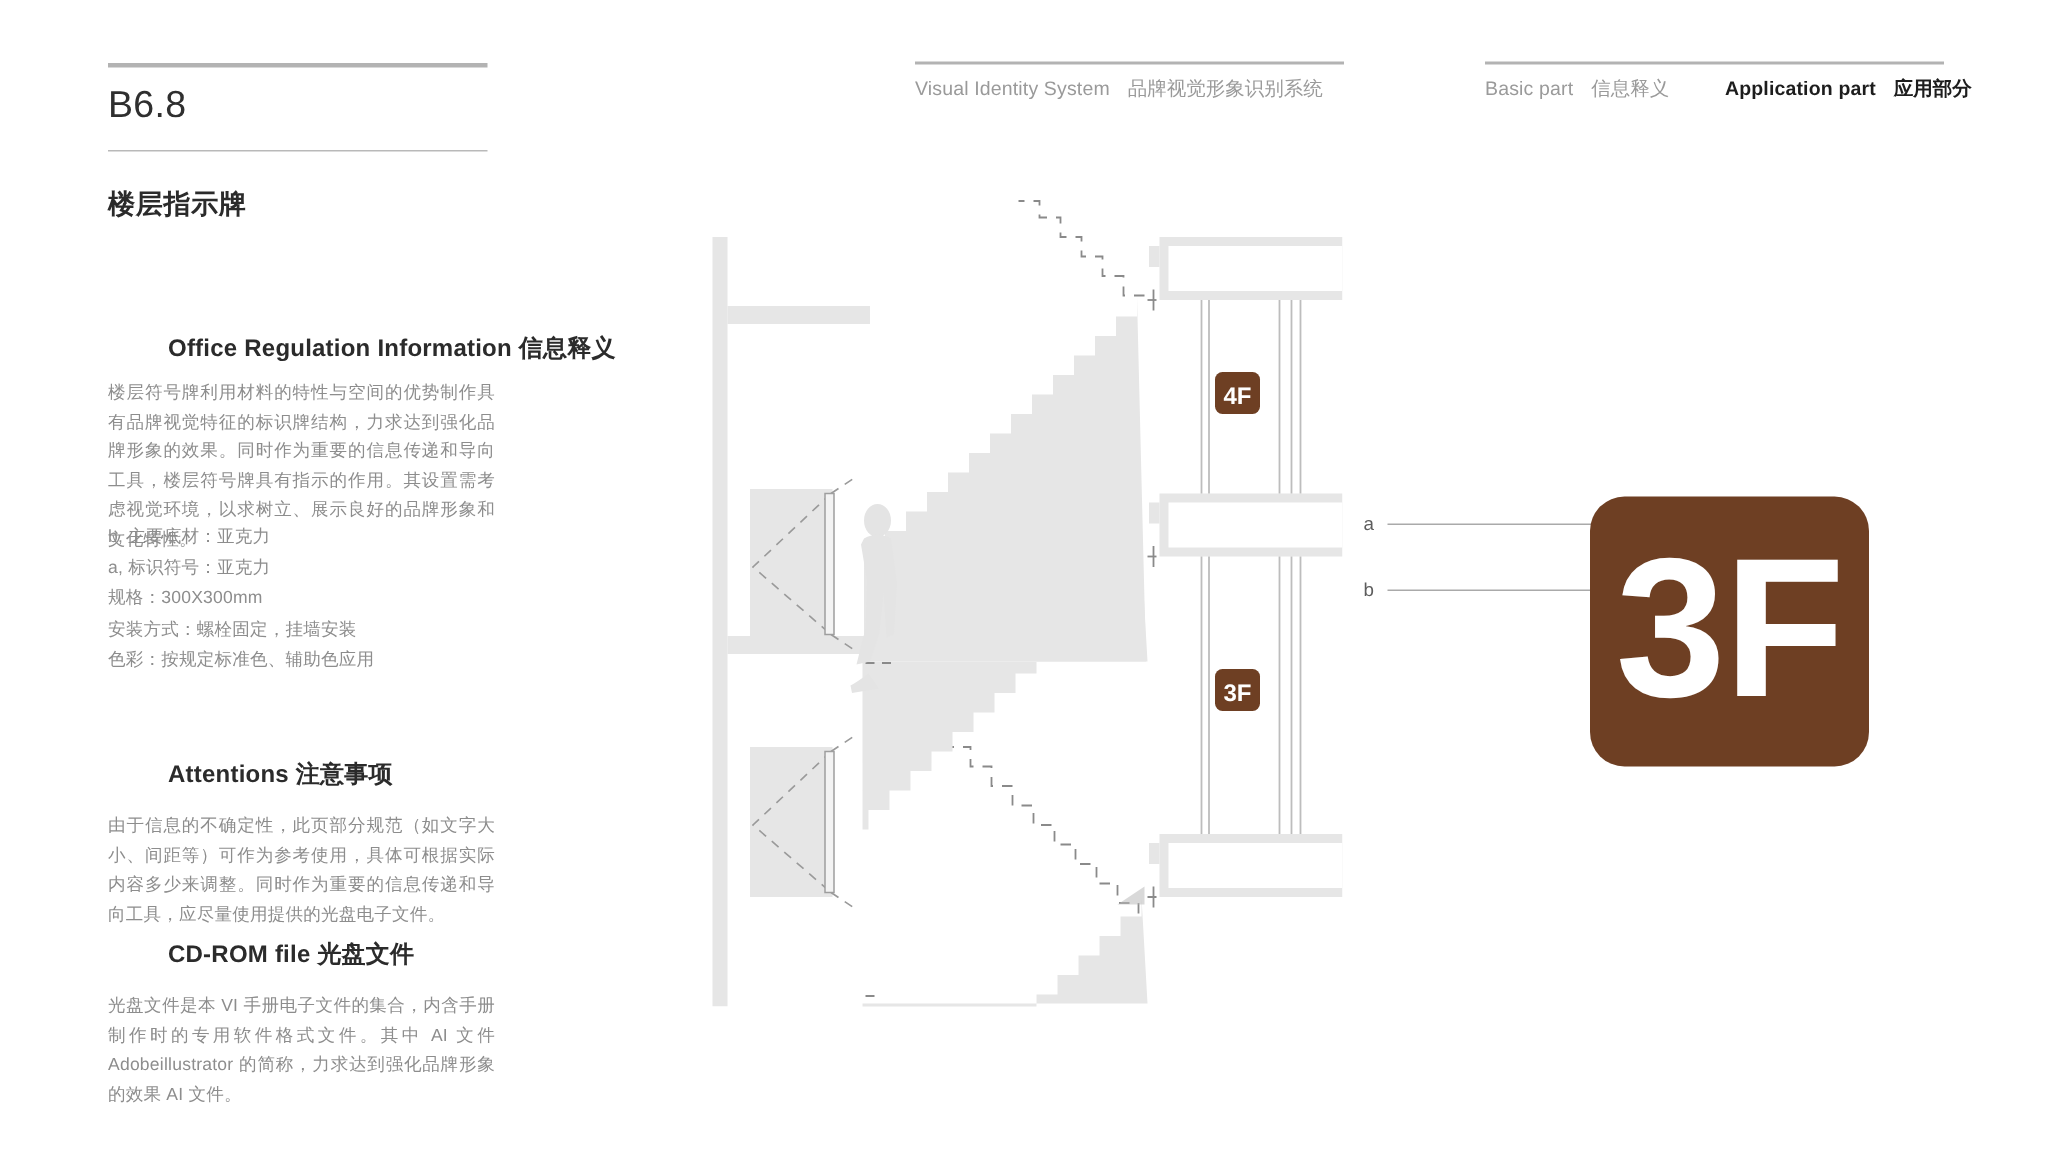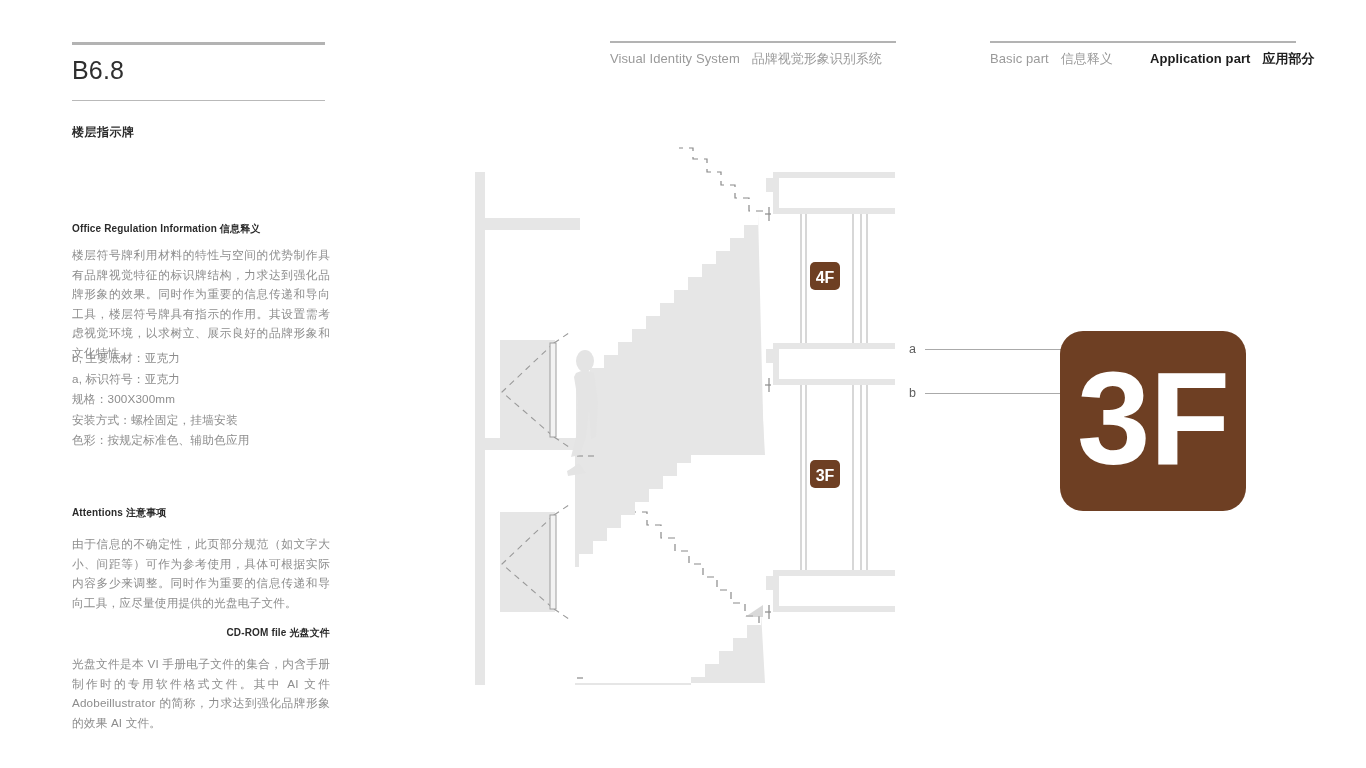--- a/index.html
+++ b/index.html
@@ -20,52 +20,52 @@
 
   .thin-rule{ position:absolute; left:72px; top:100px; width:253px; height:1px; background:#b9b9b9; }
 
   .page-code{
     position:absolute; left:72px; top:54px;
     font-size:25px; letter-spacing:.2px; color:#2f2f2f; font-weight:400;
     line-height:32px;
   }
   .section-title{
     position:absolute; left:72px; top:124px;
-    font-size:12px; color:#2b2b2b; font-weight:700; letter-spacing:.5px;
+    font-size:18px; color:#2b2b2b; font-weight:700; letter-spacing:.5px;
   }
 
   .hdr-grp{ position:absolute; top:50px; font-size:13px; white-space:nowrap;text-align:right; }
   .hdr-grp span{ display:inline-block; vertical-align:baseline; }
   .hdr-en{ letter-spacing:.1px; }
   .hdr-cn{ margin-left:12px; }
   #hdr-vis{ left:610px; color:#9a9a9a; }
   #hdr-basic{ left:990px; color:#9a9a9a; }
   #hdr-app{ left:1150px; color:#1d1d1d; font-weight:700; }
 
   
   .col{ position:absolute; left:72px; width:258px; }
   .blk-h{
-    font-size:10px; color:#2b2b2b; font-weight:700; letter-spacing:.15px;
-    margin-bottom:9px; white-space:nowrap;
+    font-size:16px; color:#2b2b2b; font-weight:700; letter-spacing:.15px;
+    margin-bottom:9px; white-space:nowrap;margin-left:40px;
   }
   .blk-h .cn{ font-weight:700; }
   .para{
     font-size:11.7px; color:#8d8d8d; line-height:19.5px;
     letter-spacing:.15px; text-align:justify;
   }
   .lines{ font-size:11.7px; color:#8d8d8d; line-height:20.5px; letter-spacing:.15px; }
   .lines div{ white-space:nowrap; }
 
   #blk-office{ top:222px; }
   #blk-app{    top:348px; }
   #blk-att{    top:506px; }
   #blk-cd{     top:626px; }
 
   
-  .illu{ position:absolute; left:455px; top:115px; width:440px; height:570px; }
+  .illu{ position:absolute; left:455px; top:101px; width:440px; height:570px; }
   .illu svg{ display:block; }
 
   
   .callout{ position:absolute; font-size:12.5px; color:#5d5d5d; }
   #callout-a{ left:909px; top:342px; }
   #callout-b{ left:909px; top:386px; }
   .lead{ position:absolute; height:1px; background:#aaaaaa; }
   #lead-a{ left:925px; top:349px; width:140px; }
   #lead-b{ left:925px; top:393px; width:140px; }
 
@@ -122,21 +122,21 @@
 
   <div class="col" id="blk-att">
     <div class="blk-h" style="margin-bottom:14px;">
       <span>Attentions</span>
       <span class="cn">注意事项</span>
     </div>
     <div class="para">由于信息的不确定性，此页部分规范（如文字大小、间距等）可作为参考使用，具体可根据实际内容多少来调整。同时作为重要的信息传递和导向工具，应尽量使用提供的光盘电子文件。</div>
   </div>
 
   <div class="col" id="blk-cd">
-    <div class="blk-h" style="margin-bottom:14px;text-align:right;">
+    <div class="blk-h" style="margin-bottom:14px;">
       <span>CD-ROM file</span>
       <span class="cn">光盘文件</span>
     </div>
     <div class="para">光盘文件是本 VI 手册电子文件的集合，内含手册制作时的专用软件格式文件。其中 AI 文件 Adobeillustrator 的简称，力求达到强化品牌形象的效果 AI 文件。</div>
   </div>
 
   <div class="illu">
     <svg width="440" height="570" viewBox="0 0 440 570" xmlns="http://www.w3.org/2000/svg">
       <defs>
         <g id="door-assy">

